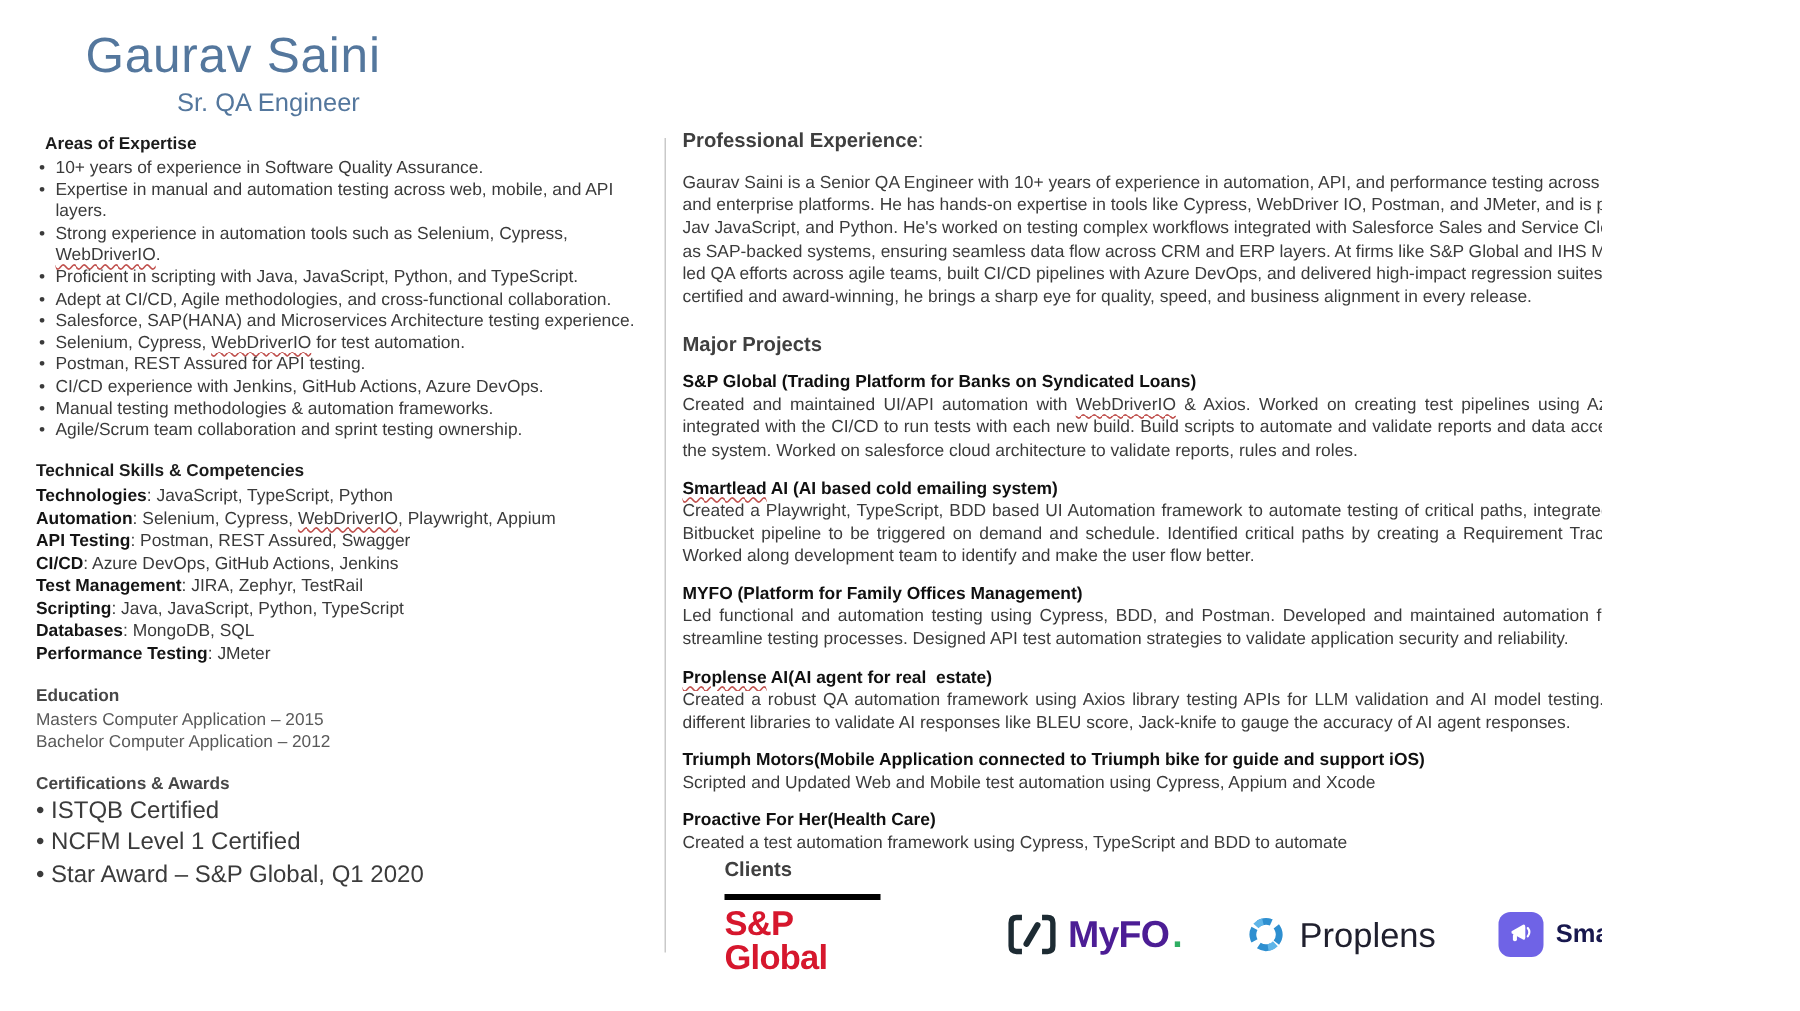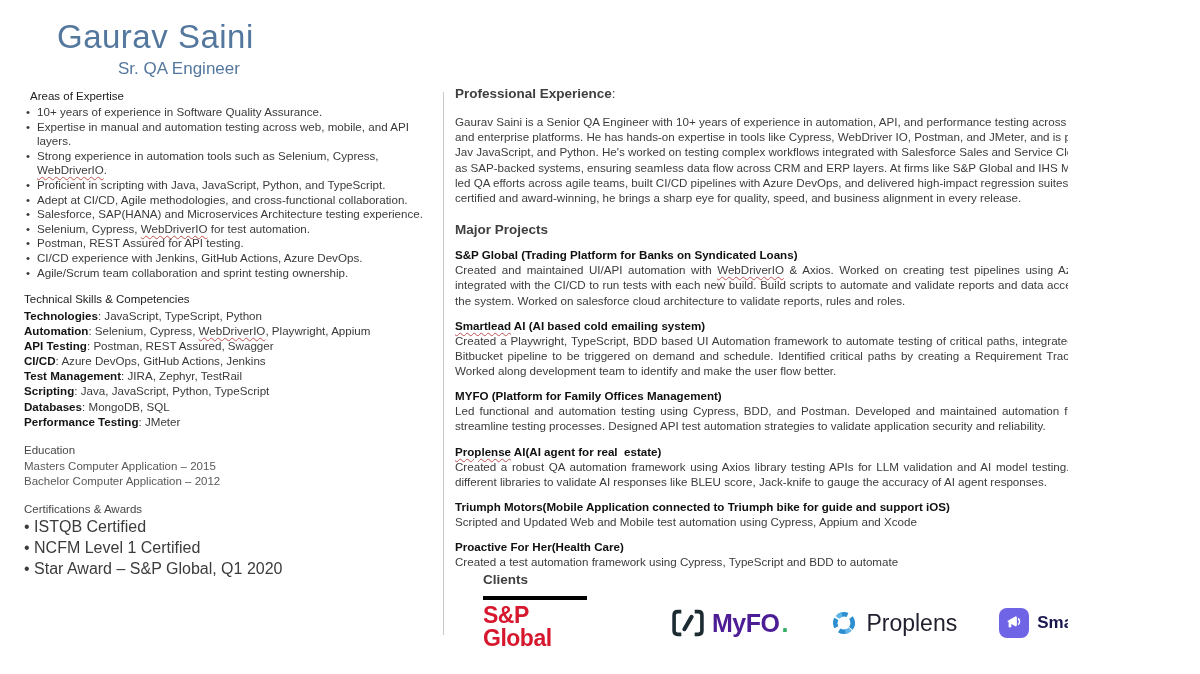--- a/index.html
+++ b/index.html
@@ -8,21 +8,21 @@
 
   
   .name{position:absolute;left:57px;top:18px;font-size:33px;font-weight:400;color:#54779d;letter-spacing:.5px;}
   .role{position:absolute;left:118px;top:59px;font-size:17px;color:#54779d;}
 
   
   .divider{position:absolute;left:443px;top:92px;width:1px;height:543px;background:#c9c9c9;}
 
   
   .leftcol{position:absolute;left:24px;top:90px;width:412px;}
-  .sec-h{font-size:11.5px;font-weight:400;color:#1c1c1c;margin:0 0 3px 6px;}
+  .sec-h{font-size:11.5px;font-weight:700;color:#1c1c1c;margin:0 0 3px 6px;}
   .bullets{list-style:none;margin:0;padding:0;font-size:11.6px;line-height:1.26;color:#3a3a3a;}
   .bullets li{padding-left:13px;position:relative;}
   .bullets li::before{content:"\2022";position:absolute;left:2px;color:#3a3a3a;}
   .skills{margin-top:13px;}
   .skills .sec-h{margin-left:0;}
   .skill-row{font-size:11.6px;line-height:1.3;color:#3a3a3a;}
   .skill-row b{color:#141414;}
   .edu{margin-top:15px;}
   .edu .sec-h{margin-left:0;color:#474747;}
   .edu-item{font-size:11.5px;color:#595959;line-height:1.3;}
@@ -84,20 +84,21 @@
       <ul class="bullets">
         <li><span>10+ years of experience in Software Quality Assurance.</span></li>
         <li><span>Expertise in manual and automation testing across web, mobile, and API layers.</span></li>
         <li><span>Strong experience in automation tools such as Selenium, Cypress, </span><span class="sp">WebDriverIO</span><span>.</span></li>
         <li><span>Proficient in scripting with Java, JavaScript, Python, and TypeScript.</span></li>
         <li><span>Adept at CI/CD, Agile methodologies, and cross-functional collaboration.</span></li>
         <li><span>Salesforce, SAP(HANA) and Microservices Architecture testing experience.</span></li>
         <li><span>Selenium, Cypress, </span><span class="sp">WebDriverIO</span><span> for test automation.</span></li>
         <li><span>Postman, REST Assured for API testing.</span></li>
         <li><span>CI/CD experience with Jenkins, GitHub Actions, Azure DevOps.</span></li>
+        <li><span>Manual testing methodologies &amp; automation frameworks.</span></li>
         <li><span>Agile/Scrum team collaboration and sprint testing ownership.</span></li>
       </ul>
     </div>
 
     <div class="skills">
       <h2 class="sec-h">Technical Skills &amp; Competencies</h2>
       <div class="skill-row"><b>Technologies</b><span>: </span><span>JavaScript, TypeScript, Python</span></div>
       <div class="skill-row"><b>Automation</b><span>: </span><span>Selenium, Cypress, </span><span class="sp">WebDriverIO</span><span>, Playwright, Appium</span></div>
       <div class="skill-row"><b>API Testing</b><span>: </span><span>Postman, REST Assured, Swagger</span></div>
       <div class="skill-row"><b>CI/CD</b><span>: </span><span>Azure DevOps, GitHub Actions, Jenkins</span></div>

